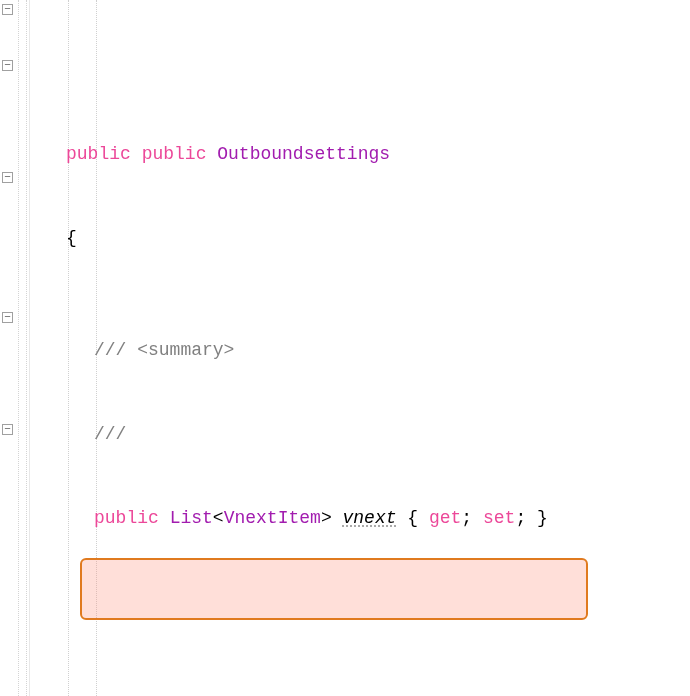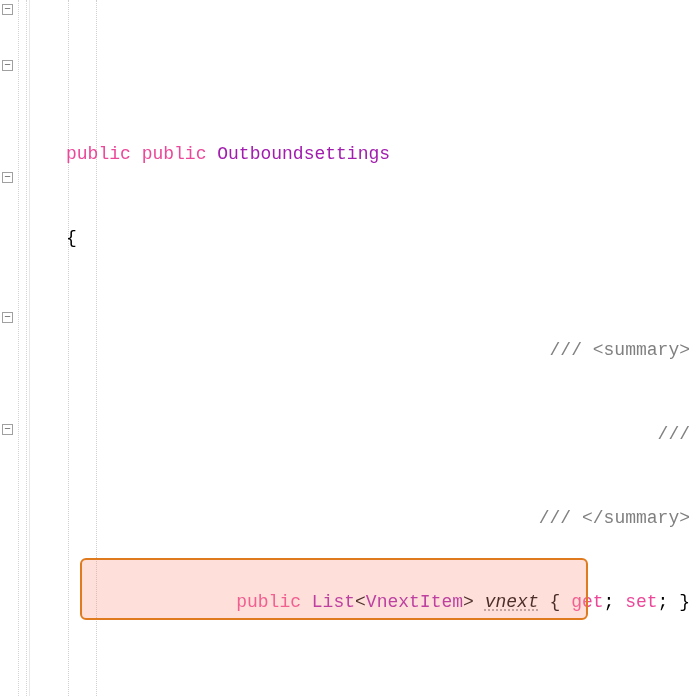--- a/index.html
+++ b/index.html
@@ -76,21 +76,21 @@
     font-style: italic;
   }
   .highlight-box {
     position: absolute;
     border: 2px solid #e07a1f;
     border-radius: 6px;
     background: rgba(255,150,130,0.30);
     pointer-events: none;
   }
   .i1 { padding-left: 28px; }
-  .i2 { padding-left: 56px; text-align: right; }
+  .i2 { padding-left: 56px; }
 </style>
 </head>
 <body>
 
 <div class="editor">
   <div class="gutter">
     <div class="fold-marker" style="top:4px;"></div>
     <div class="fold-marker" style="top:60px;"></div>
     <div class="fold-marker" style="top:172px;"></div>
     <div class="fold-marker" style="top:312px;"></div>
@@ -101,21 +101,20 @@
 
   <div class="code">
     <div class="indent-guide" style="left:38px;"></div>
     <div class="indent-guide" style="left:66px;"></div>
 
     <div class="line i1"><span class="kw">public</span> <span class="kw">public</span> <span class="type">Outboundsettings</span></div>
     <div class="line i1"><span class="brace">{</span></div>
 
     <div class="line i2"><span class="comment">/// &lt;summary&gt;</span></div>
     <div class="line i2"><span class="comment">///</span></div>
-    <div class="line i2"><span class="comment">/// &lt;/summary&gt;</span></div>
     <div class="line i2"><span class="kw">public</span> <span class="type">List</span><span class="punct">&lt;</span><span class="type">VnextItem</span><span class="punct">&gt;</span> <span class="ident dotted-under">vnext</span> <span class="brace">{</span> <span class="kw">get</span><span class="punct">;</span> <span class="kw">set</span><span class="punct">;</span> <span class="brace">}</span></div>
 
     
     
     
     
 
     
 
     

